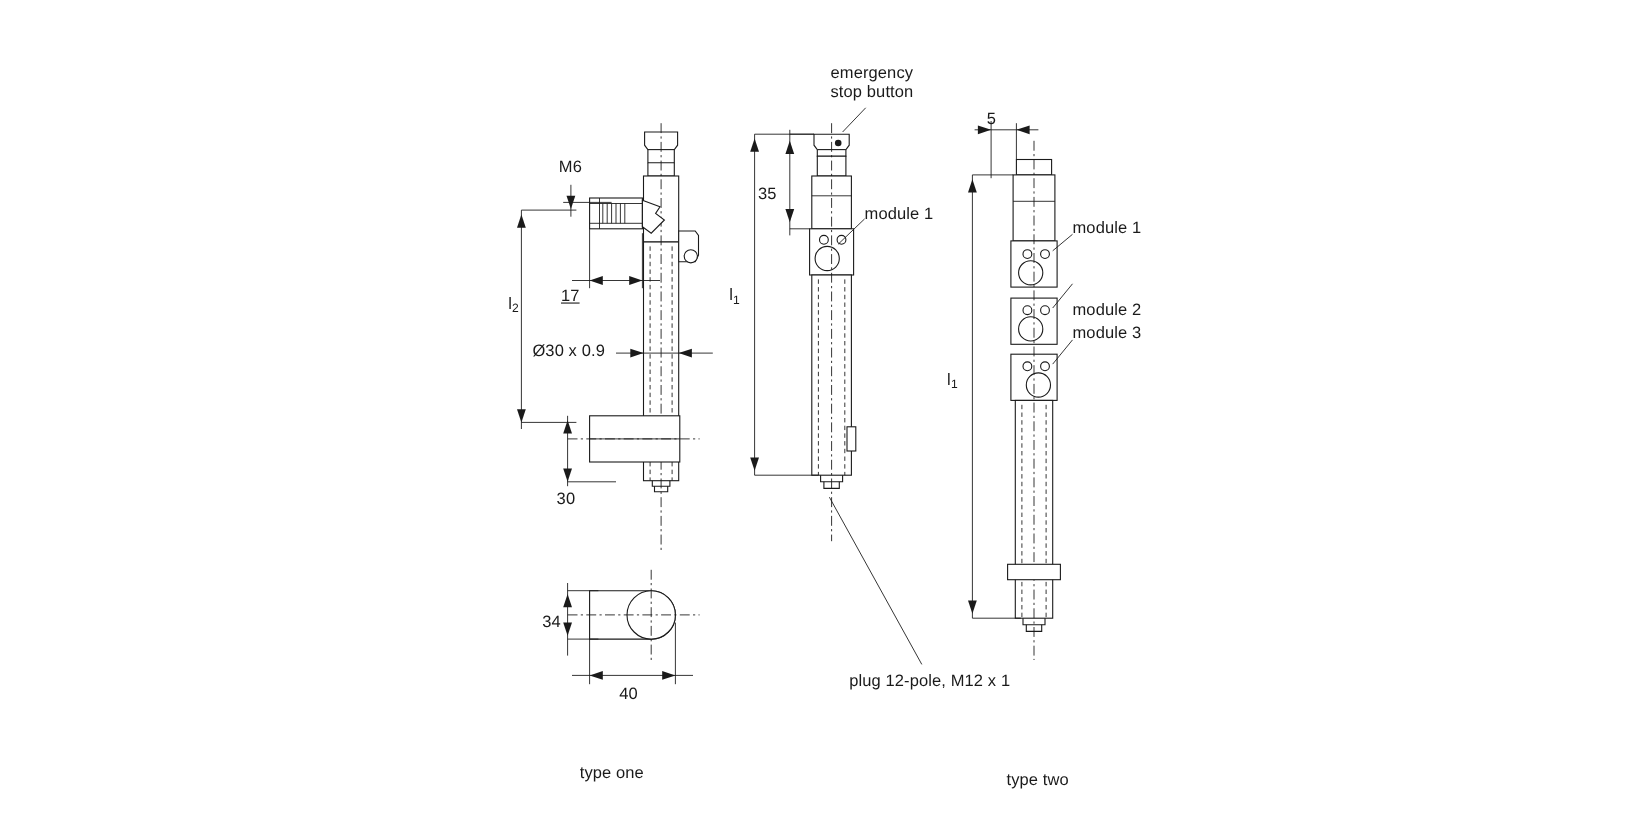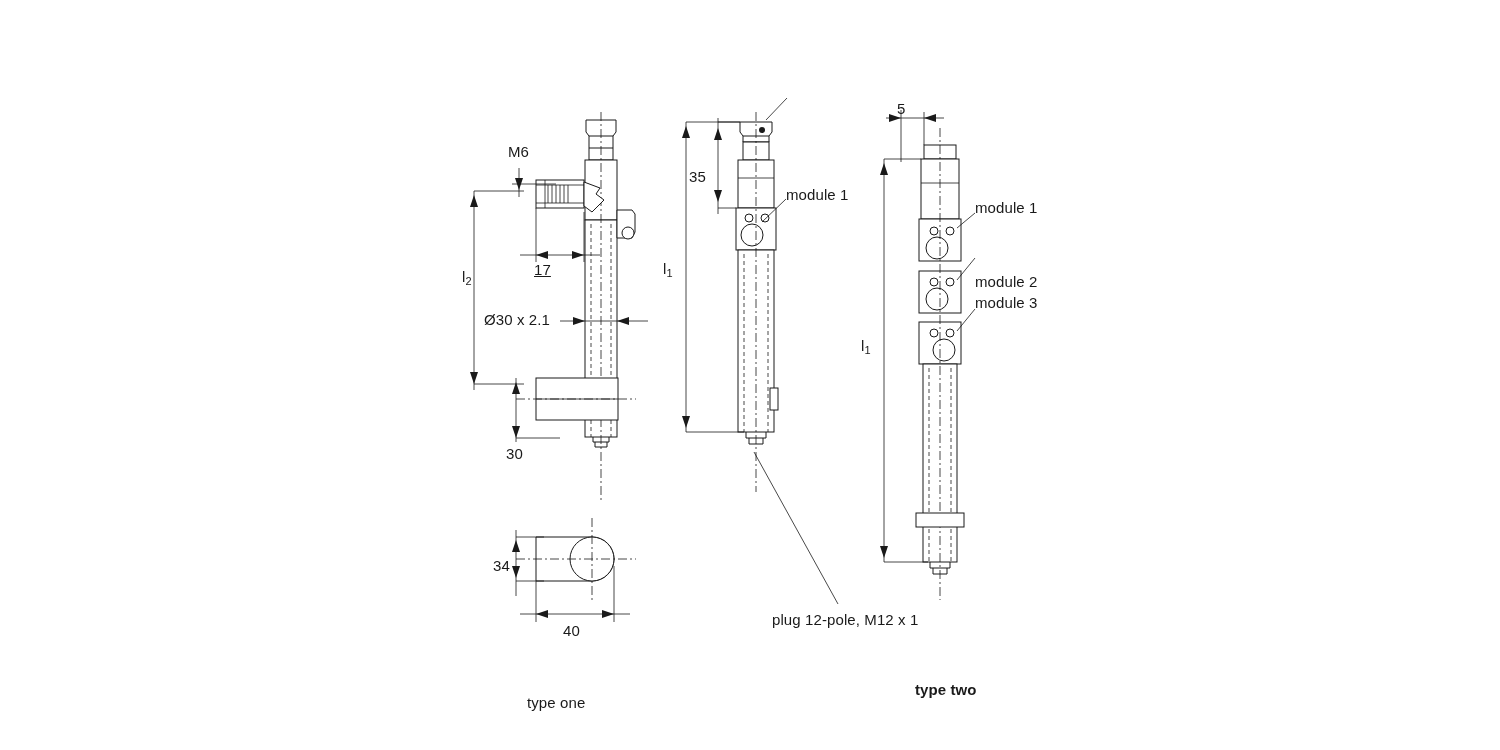--- a/index.html
+++ b/index.html
@@ -285,48 +285,50 @@
     <g>
       <line class="ln-thin" x1="975" y1="258" x2="957" y2="280"></line>
     </g>
     <g>
       <line class="ln-thin" x1="975" y1="309" x2="957" y2="331"></line>
     </g>
   </svg>
 
   <div class="lbl" style="left:508px; top:143px;">M6</div>
 
-  <div class="lbl" style="left:534px; top:261px;text-decoration:underline;">17</div>
-
-  <div class="lbl" style="left:484px; top:311px;">Ø30 x 2.1</div>
+  <div class="lbl" style="left:510px; top:261px;text-decoration:underline;">17</div>
+
+  <div class="lbl" style="left:484px; top:311px;">Ø30 x 0.9</div>
 
   <div class="lbl" style="left:506px; top:445px;">30</div>
 
   <div class="lbl" style="left:493px; top:557px;">34</div>
 
   <div class="lbl" style="left:563px; top:622px;">40</div>
 
   <div class="lbl" style="left:462px; top:268px;"><span>l</span><span class="sub">2</span></div>
 
   <div class="lbl" style="left:689px; top:168px;">35</div>
 
   <div class="lbl" style="left:663px; top:260px;"><span>l</span><span class="sub">1</span></div>
 
   <div class="lbl" style="left:861px; top:337px;"><span>l</span><span class="sub">1</span></div>
 
   <div class="lbl" style="left:897px; top:100px;">5</div>
 
+  <div class="lbl center" style="left:755px; top:58px; width:140px; text-align:left;">emergency
+stop button</div>
 
   <div class="lbl" style="left:786px; top:186px;">module 1</div>
 
   <div class="lbl" style="left:975px; top:199px;">module 1</div>
 
   <div class="lbl" style="left:975px; top:243px;margin-top:30px;">module 2</div>
 
   <div class="lbl" style="left:975px; top:294px;">module 3</div>
 
   <div class="lbl" style="left:772px; top:611px;">plug 12-pole, M12 x 1</div>
 
   <div class="lbl" style="left:527px; top:681px;margin-top:13px;">type one</div>
 
-  <div class="lbl" style="left:915px; top:681px;font-weight:bold;">type two</div>
+  <div class="lbl" style="left:915px; top:701px;">type two</div>
 
 </div>
 
 </body></html>

